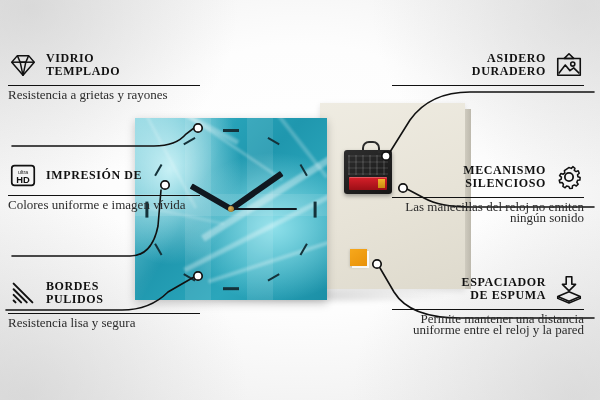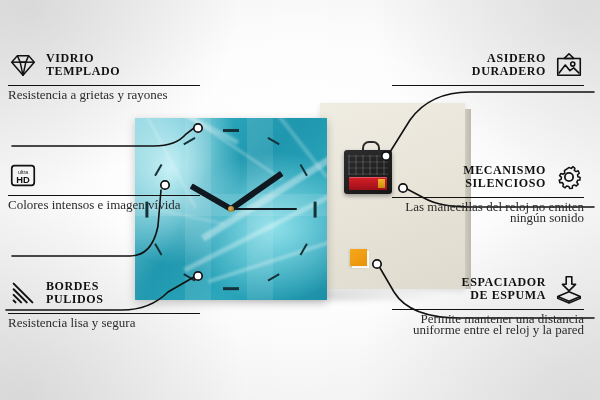--- a/index.html
+++ b/index.html
@@ -246,25 +246,25 @@
   <div class="feature left" id="f-impresion">
     <div class="feat-head">
       <span class="ico">
         <svg viewBox="0 0 32 32">
           <rect x="4" y="6" width="24" height="21" rx="3" fill="none" stroke="#111" stroke-width="1.8"></rect>
           <text x="16" y="15" font-family="Liberation Sans, sans-serif" font-size="5.5" text-anchor="middle" fill="#111">ultra</text>
           <text x="16" y="24" font-family="Liberation Sans, sans-serif" font-size="10" font-weight="bold" text-anchor="middle" fill="#111">HD</text>
         </svg>
       </span>
       <span class="feat-title">
-        <br>
-      </span>
-    </div>
-    <div class="rule"></div>
-    <div class="feat-desc">Colores intensos e imagen vívida</div>
+        <span>IMPRESIÓN DE</span><br>
+      </span>
+    </div>
+    <div class="rule"></div>
+    <div class="feat-desc">Colores uniforme e imagen vívida</div>
   </div>
 
   <div class="feature left" id="f-bordes">
     <div class="feat-head">
       <span class="ico">
         <svg viewBox="0 0 32 32">
             <g stroke="#111" stroke-width="2.1" stroke-linecap="round">
           <line x1="6" y1="6" x2="26" y2="26"></line>
               <line x1="6" y1="12" x2="20" y2="26"></line>
           <line x1="6" y1="18" x2="14" y2="26"></line>

